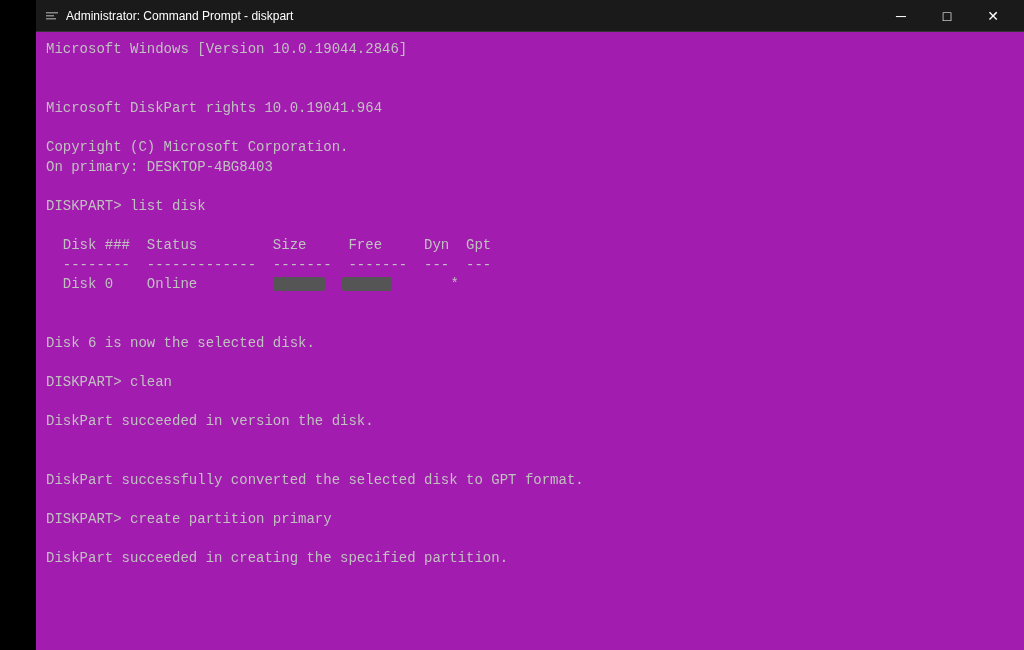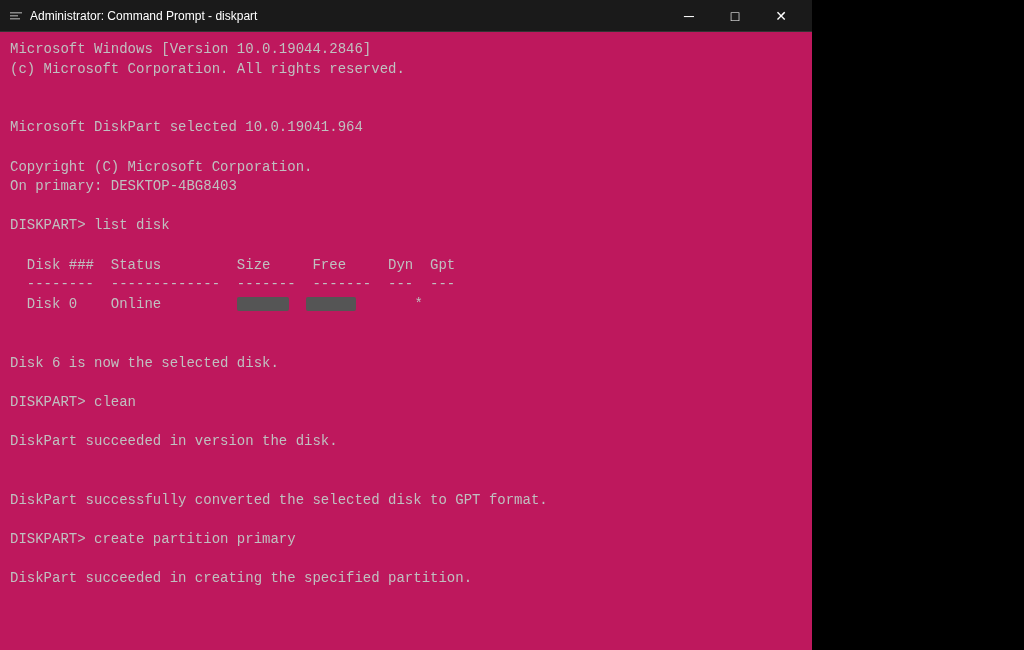--- a/index.html
+++ b/index.html
@@ -10,25 +10,26 @@
 
     body {
       width: 1024px;
       height: 650px;
       overflow: hidden;
       font-family: 'Courier New', Courier, monospace;
       background: #000;
     }
 
     .window {
-      width: 812px;
+      width: 1024px;
       height: 650px;
       display: flex;
       flex-direction: column;
       background: #000;
+      padding-left: 36px;
     }
 
     .title-bar {
       display: flex;
       align-items: center;
       background: #1a1a1a;
       height: 32px;
       padding: 0 8px;
       flex-shrink: 0;
       border-bottom: 1px solid #333;
@@ -61,21 +62,21 @@
       justify-content: center;
       color: #fff;
       font-size: 14px;
       cursor: pointer;
       background: transparent;
       border: none;
     }
 
     .console-area {
       flex: 1;
-      background: #be185d;
+      background: #a21caf;
       color: #c0c0c0;
       font-family: 'Courier New', Courier, monospace;
       font-size: 14px;
       line-height: 1.4;
       padding: 8px 10px;
       overflow-y: auto;
       overflow-x: hidden;
       position: relative;
     }
 
@@ -121,24 +122,23 @@
     <span class="title-bar-text">Administrator: Command Prompt - diskpart</span>
     <div class="title-bar-controls">
       <button class="title-bar-btn">─</button>
       <button class="title-bar-btn">□</button>
       <button class="title-bar-btn close">✕</button>
     </div>
   </div>
 
   <div class="console-area">
     <div class="line">Microsoft Windows [Version 10.0.19044.2846]</div>
-    <div class="line">(c) Microsoft Corporation. All rights reserved.</div>
     <div class="line">&nbsp;</div>
     <div class="line">&nbsp;</div>
-    <div class="line">Microsoft DiskPart selected 10.0.19041.964</div>
+    <div class="line">Microsoft DiskPart rights 10.0.19041.964</div>
     <div class="line">&nbsp;</div>
     <div class="line">Copyright (C) Microsoft Corporation.</div>
     <div class="line">On primary: DESKTOP-4BG8403</div>
     <div class="line">&nbsp;</div>
     <div class="line">DISKPART&gt; list disk</div>
     <div class="line">&nbsp;</div>
     <div class="line">  Disk ###  Status         Size     Free     Dyn  Gpt</div>
     <div class="line">  --------  -------------  -------  -------  ---  ---</div>
 
     <div class="line">  Disk 0    Online         <span class="blurred-value" style="width:52px">&nbsp;</span>  <span class="blurred-value" style="width:44px">&nbsp;</span>       <span>*</span></div>

